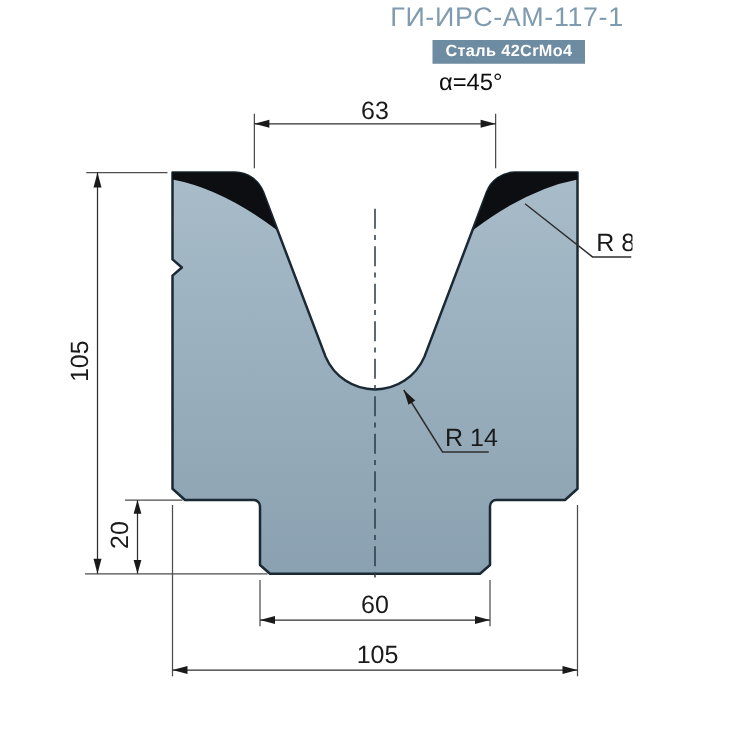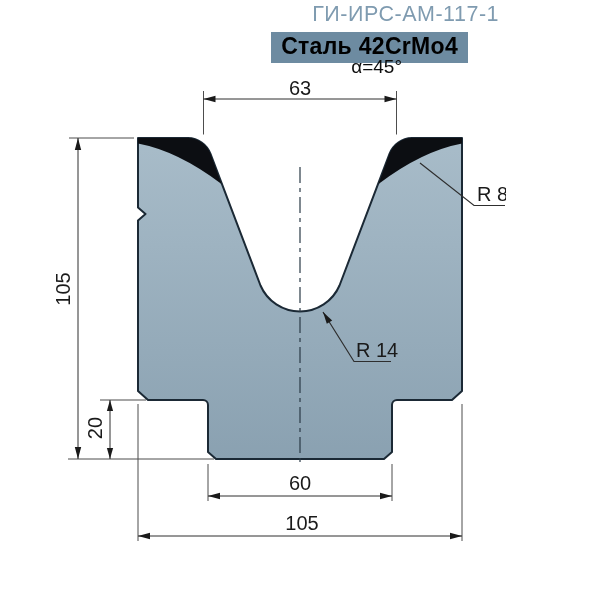--- a/index.html
+++ b/index.html
@@ -1,21 +1,21 @@
 <!DOCTYPE html>
 <html><head>
 <meta charset="utf-8">
 <style>
   html,body{margin:0;padding:0;background:#ffffff;}
   #stage{position:relative;width:506px;height:600px;background:#ffffff;overflow:hidden;
          font-family:"Liberation Sans",sans-serif;}
   .title{position:absolute;top:2px;right:7px;font-size:21.5px;letter-spacing:0.5px;
          color:#7f9bb0;white-space:nowrap;}
-  .badge{position:absolute;top:32px;right:38px;background:#6d8ba1;color:#000000;
-         font-size:23px;font-weight:bold;padding:1px 10px 3px 10px;letter-spacing:0.3px;
+  .badge{position:absolute;top:32px;right:38px;background:#6d8ba1;color:#ffffff;
+         font-size:13px;font-weight:bold;padding:1px 10px 3px 10px;letter-spacing:0.3px;
          white-space:nowrap;text-align:center;}
   .alpha{position:absolute;top:56px;right:104px;font-size:19px;color:#0d0d0d;
          white-space:nowrap;}
   svg{position:absolute;left:0;top:0;}
   svg text{font-family:"Liberation Sans",sans-serif;fill:#1a1a1a;}
   .dim-line{stroke:#2e2e2e;stroke-width:1;fill:none;}
   .ext-line{stroke:#4d4d4d;stroke-width:1;fill:none;}
   .leader{stroke:#2e2e2e;stroke-width:1.2;fill:none;}
   .arrow{fill:#1a1a1a;stroke:none;}
   .dim-text{font-size:20px;}

